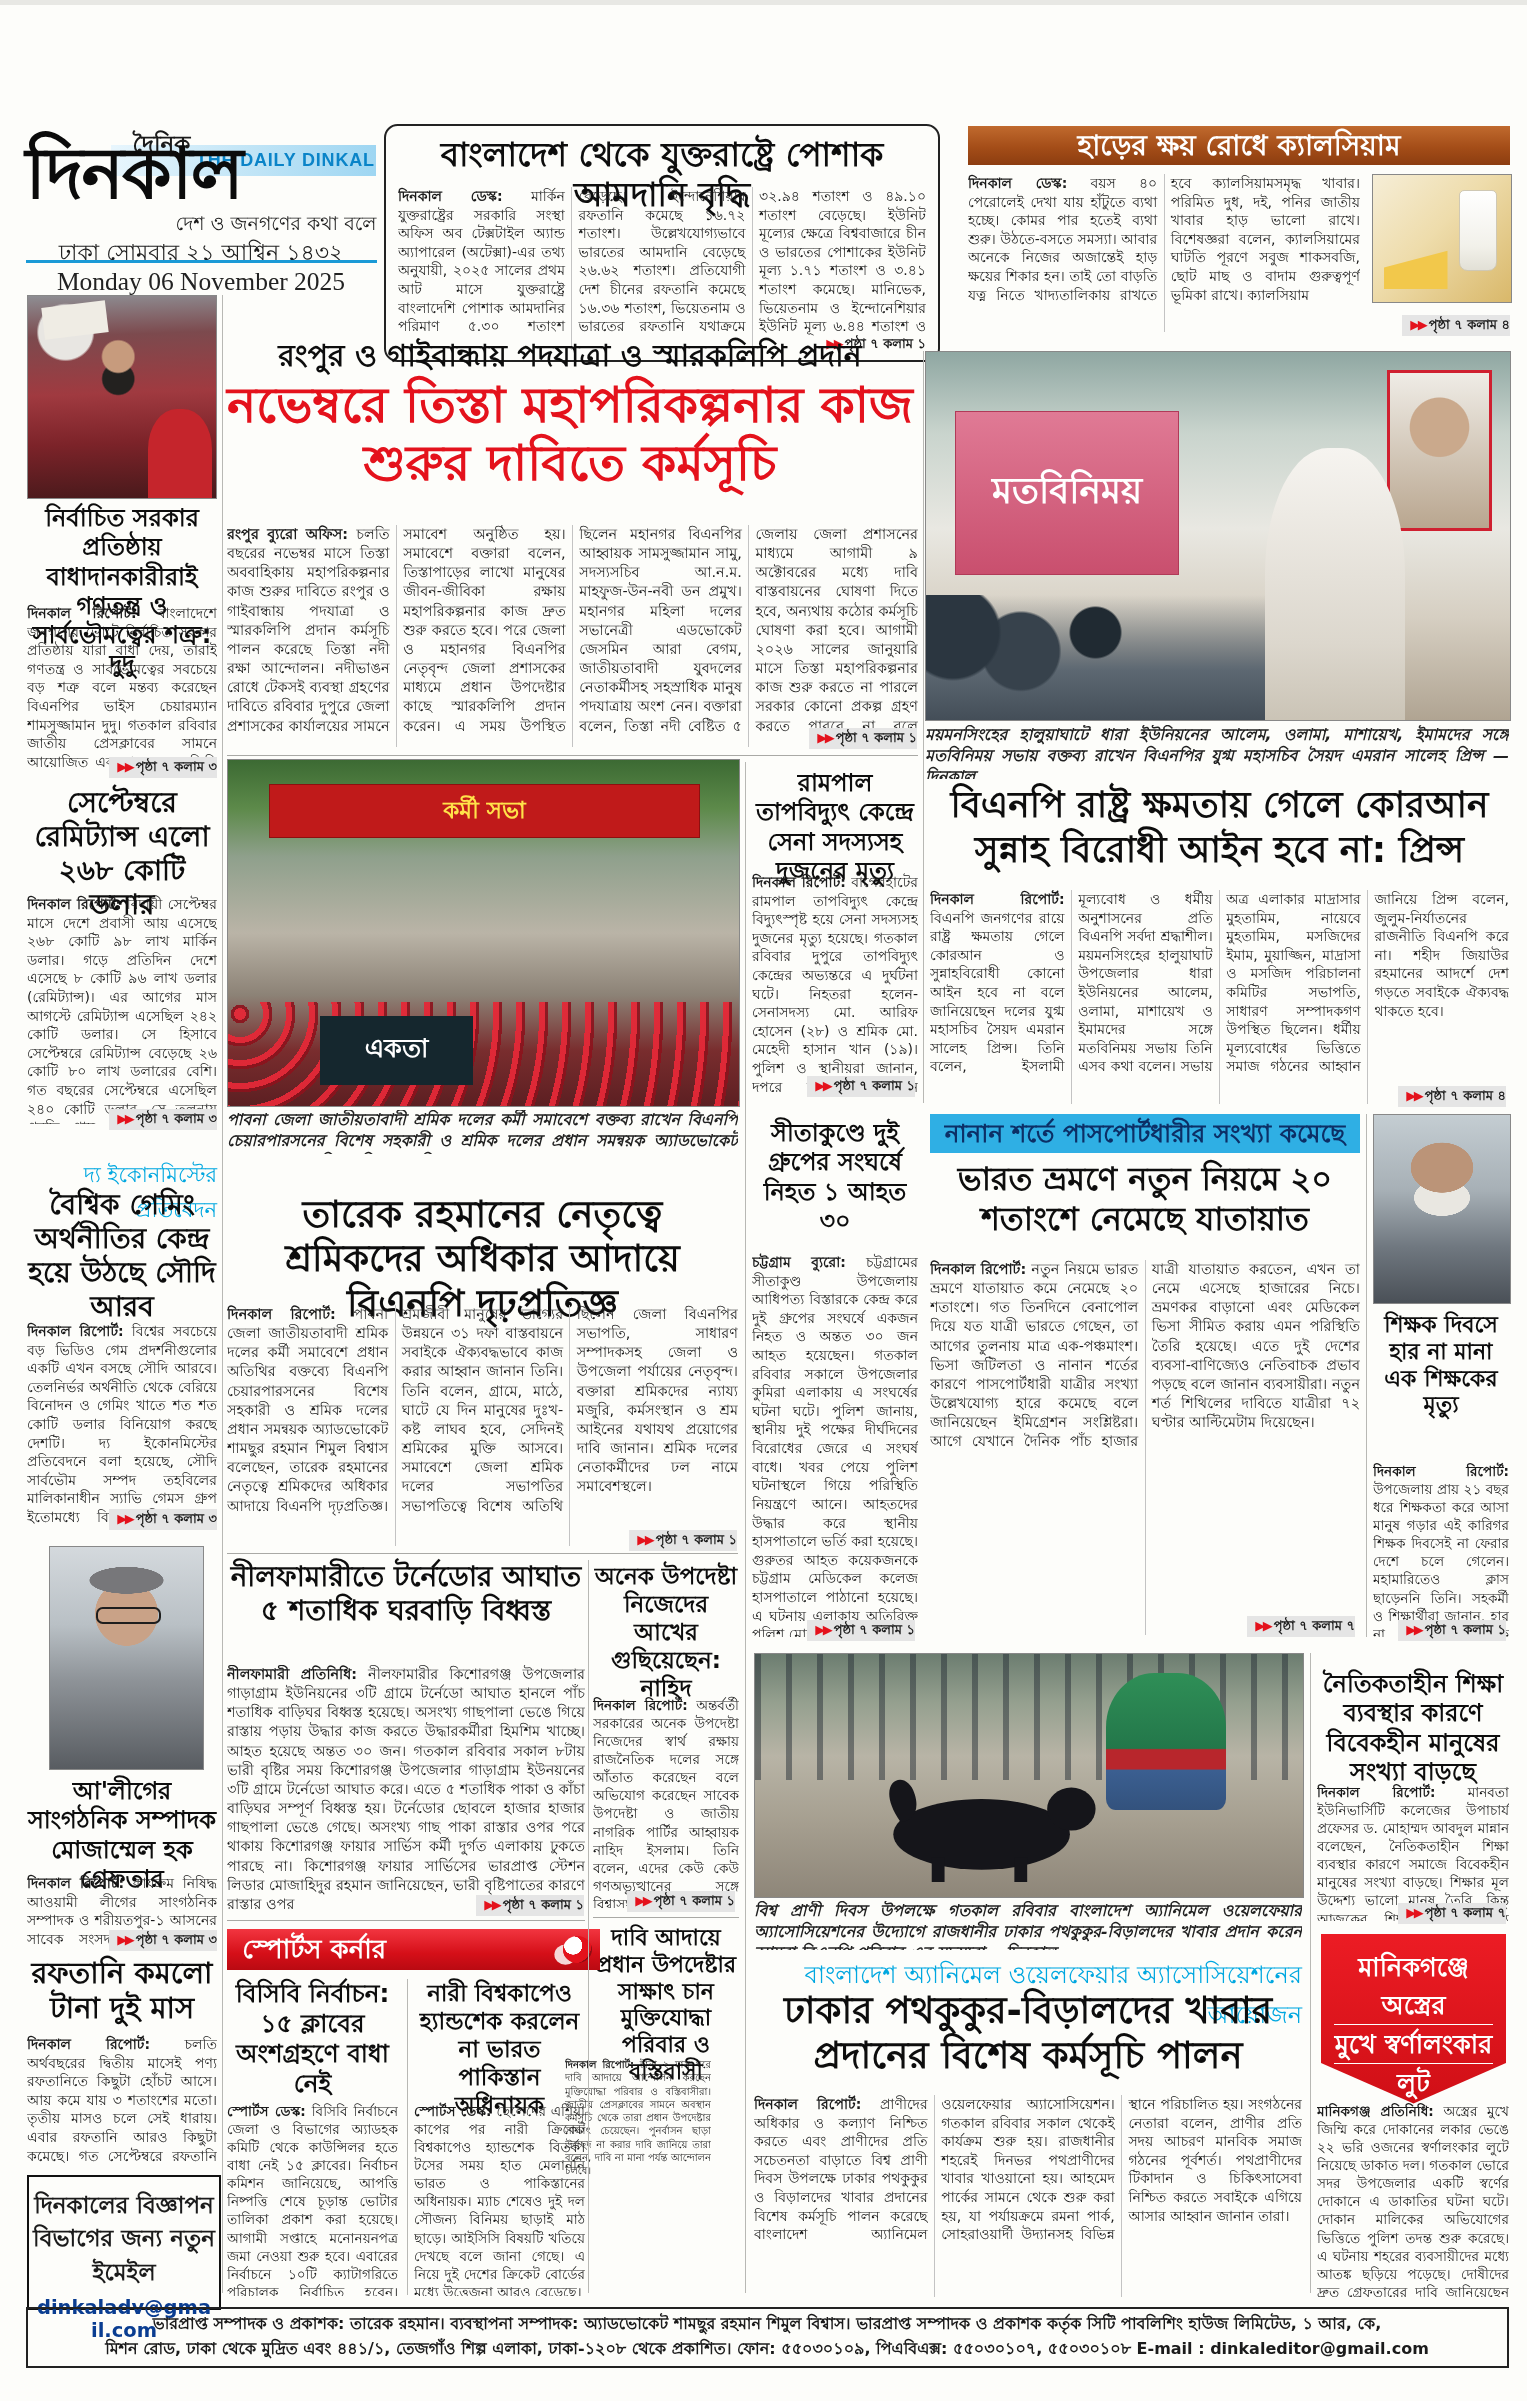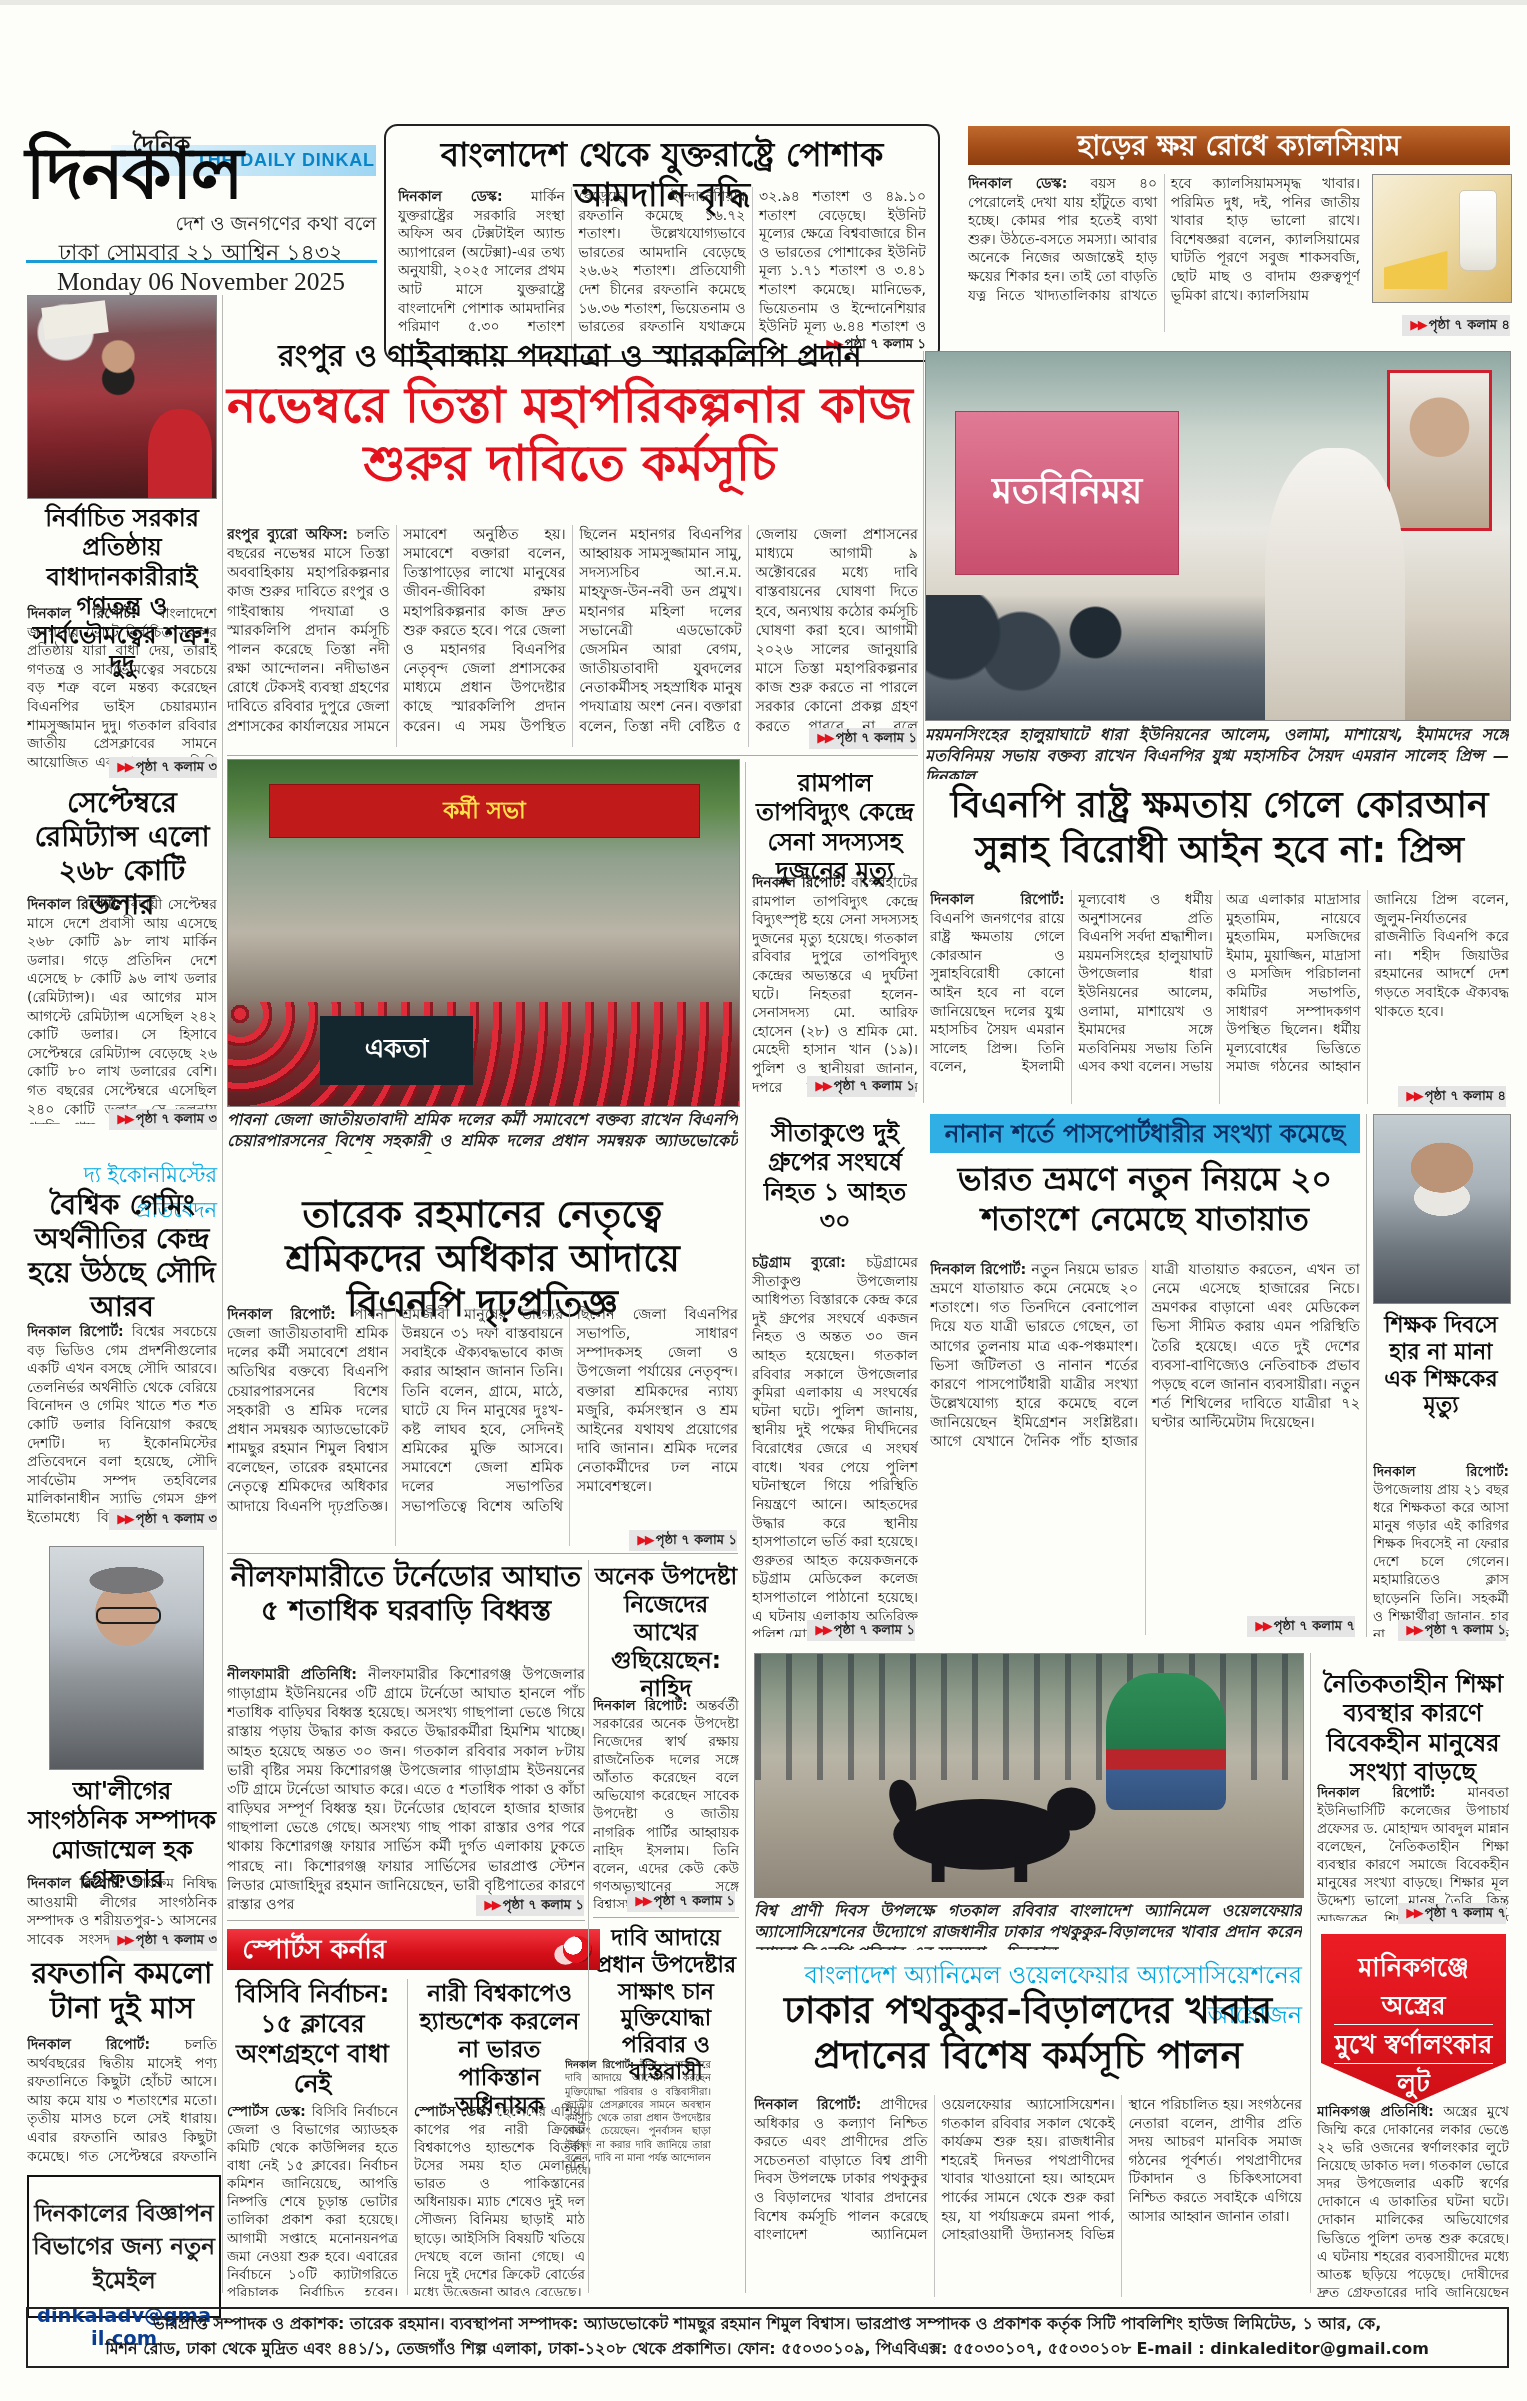--- a/index.html
+++ b/index.html
@@ -36,21 +36,21 @@
   .ban-red{background:linear-gradient(180deg,#f23540 0%,#d50f18 60%,#b90a12 100%);
            color:#fff;font-weight:bold;font-size:26px;line-height:41px;padding-left:15.3px}
   .kick-cyan{color:#00a7e0;font-weight:normal;text-align:right}
   .kick-red{color:#e4121c;font-weight:bold;text-align:center}
   .kick-bluebg{background:#2fafe4;color:#0c2f66;font-weight:bold;text-align:center;font-size:24.6px;line-height:39px}
   .badge-red{background:linear-gradient(180deg,#ec1c24 0%,#d00f16 100%);color:#fff;text-align:center;
              clip-path:polygon(0 0,100% 0,100% 76%,50% 100%,0 76%);padding-top:13.6px}
   .badge-red .bl{display:block;font-weight:bold;font-size:25.5px;line-height:1.5;width:86%;margin:0 auto;
                  border-bottom:1.7px solid #fff}
   .badge-red .bl:last-child{border-bottom:none;width:40%}
-  .adbox{border:2.5px solid #111;text-align:center;font-weight:bold;padding-top:20px}
+  .adbox{border:2.5px solid #111;text-align:center;font-weight:bold;padding-top:12px}
   .adbox .t{font-size:23px;line-height:1.45}
   .adbox .e{font-size:19.5px;color:#0a3d91;margin-top:6.8px;word-break:break-all;padding:0 6.8px}
   
   .photo{position:absolute;overflow:hidden;background:#ccc;border:0.8px solid #888}
   .ph-rally-left{background:
      radial-gradient(circle at 48% 30%, #c79b7d 0 9%, transparent 10%),
      radial-gradient(circle at 48% 41%, #23211f 0 10%, transparent 11%),
      radial-gradient(circle at 20% 18%, #e8e6e2 0 12%, transparent 13%),
      linear-gradient(178deg,#8e8e93 0%,#7c4a4e 20%,#a03a40 48%,#7c2329 72%,#47191b 100%)}
   .ph-meeting{background:linear-gradient(180deg,#8fa7a2 0%,#c9d4cd 22%,#e9e8e2 48%,#d6cfc2 72%,#b0a492 100%)}

